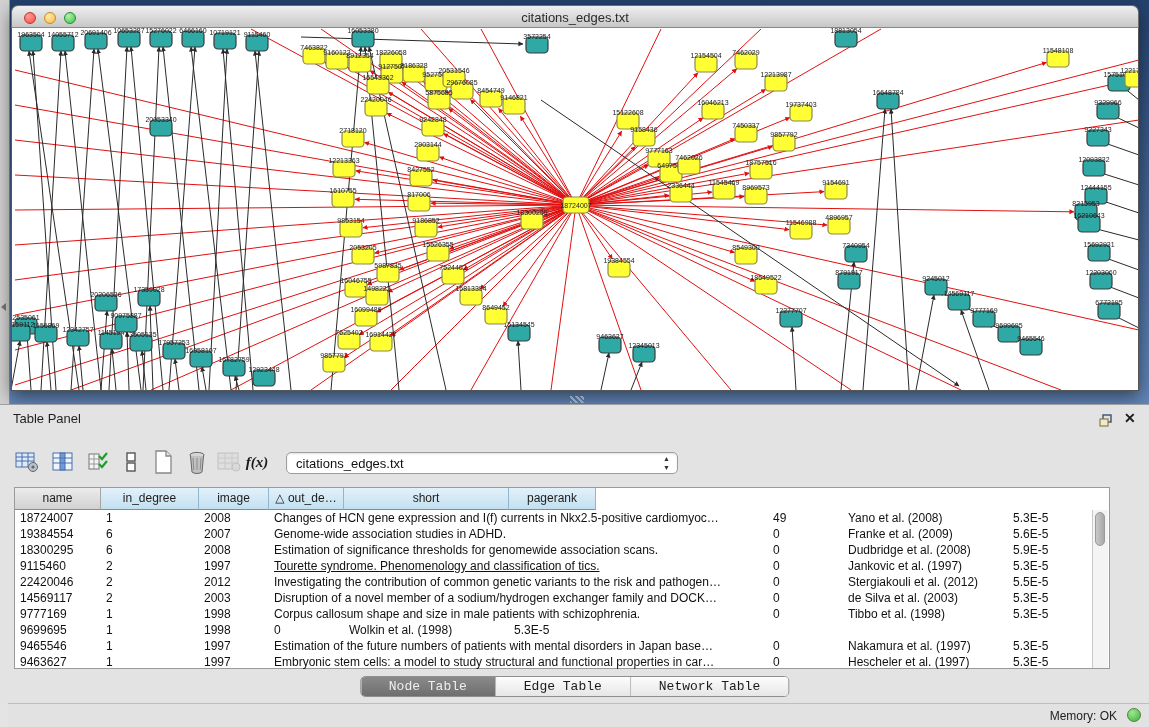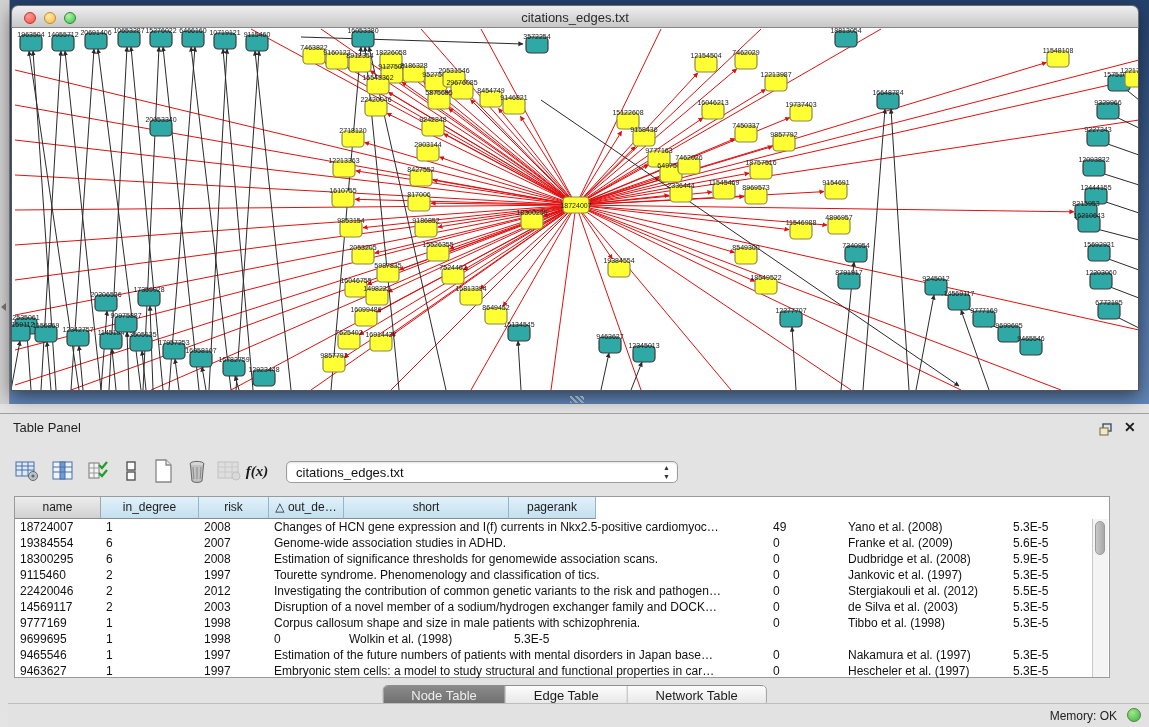--- a/index.html
+++ b/index.html
@@ -21,21 +21,21 @@
   .tl{position:absolute;top:6px;width:12px;height:12px;border-radius:50%;box-sizing:border-box;}
   .tl.red{left:12px;background:radial-gradient(circle at 35% 30%,#ff9a95,#f95148);border:1px solid #ba3a32;}
   .tl.yellow{left:32px;background:radial-gradient(circle at 35% 30%,#ffe9a8,#fdbc40);border:1px solid #c08e2c;}
   .tl.green{left:52px;background:radial-gradient(circle at 35% 30%,#b8f0a8,#35c649);border:1px solid #2a8f34;}
   .canvas{position:absolute;left:0;top:23px;width:1126px;height:362px;background:#fff;
     border:1px solid #555;border-top:none;box-sizing:content-box;overflow:hidden;}
   .grip{position:absolute;left:570px;top:396px;width:14px;height:7px;
     background:repeating-linear-gradient(45deg,#9aa7b8 0 2px,transparent 2px 4px);opacity:.9;}
   
   .table-panel{position:absolute;left:0;top:404px;width:1149px;height:299px;
-    background:#e3e3e3;border-top:1px solid #9f9f9f;box-sizing:border-box;margin-top:9px;}
+    background:#e3e3e3;border-top:1px solid #9f9f9f;box-sizing:border-box;}
   .panel-title{position:absolute;left:13px;top:6px;font-size:13px;color:#1f1f1f;}
   .float-ico{position:absolute;left:1099px;top:8px;width:14px;height:13px;}
   .close-ico{position:absolute;left:1124px;top:5px;font-size:14px;font-weight:bold;color:#1a1a1a;cursor:default;}
   .toolbar{position:absolute;left:0;top:40px;width:1149px;height:36px;}
   .tb-icon{position:absolute;top:4px;width:26px;height:26px;display:flex;align-items:center;justify-content:center;}
   .combo{position:absolute;left:286px;top:7px;width:392px;height:22px;background:#fff;
     border:1px solid #9d9d9d;border-radius:5px;box-sizing:border-box;box-shadow:inset 0 1px 2px rgba(0,0,0,.12);}
   .combo-val{position:absolute;left:9px;top:3px;font-size:13px;color:#111;}
   .combo-arrows{position:absolute;right:7px;top:1px;font-size:7px;line-height:9px;color:#333;text-align:center;}
   .tbl{position:absolute;left:14px;top:82px;width:1096px;height:182px;background:#fff;
@@ -48,21 +48,21 @@
   .trow{display:flex;height:16px;}
   .tcell{box-sizing:border-box;padding-left:5px;font-size:12px;color:#111;line-height:16px;
     overflow:hidden;white-space:nowrap;}
   .vscroll{position:absolute;right:1px;top:22px;width:15px;height:158px;background:#f4f4f4;
     border-left:1px solid #c9c9c9;}
   .vthumb{position:absolute;left:2px;top:2px;width:10px;height:34px;border-radius:5px;
     background:linear-gradient(90deg,#c9c9c9,#a8a8a8);border:1px solid #9a9a9a;box-sizing:border-box;}
   .tabs{position:absolute;left:50%;top:271px;transform:translateX(-50%);display:flex;
     border:1px solid #8f8f8f;border-radius:5px;overflow:hidden;background:#fff;}
   .tab{font-size:13px;padding:2px 28px;background:linear-gradient(#fdfdfd,#e6e6e6);
-    color:#1b1b1b;border-right:1px solid #a8a8a8;cursor:default;}
+    color:#1b1b1b;border-right:1px solid #a8a8a8;cursor:default;font-family:Liberation Mono, monospace;}
   .tab:last-child{border-right:none;}
   .tab.active{background:linear-gradient(#8a8a8a,#6e6e6e);color:#efefef;}
   
   .statusbar{position:absolute;left:8px;top:703px;width:1149px;height:24px;background:#e2e2e2;
     border-top:1px solid #bdbdbd;}
   .mem-label{position:absolute;right:40px;top:5px;font-size:12px;color:#222;}
   .led{position:absolute;right:16px;top:4px;width:14px;height:14px;border-radius:50%;
     background:radial-gradient(circle at 35% 30%,#9ee98a,#3cb043);border:1px solid #57803f;box-sizing:border-box;}
   svg text{font-family:"Liberation Sans",sans-serif;}
 </style>
@@ -529,21 +529,21 @@
       <div class="combo">
         <span class="combo-val">citations_edges.txt</span>
         <span class="combo-arrows">▲<br>▼</span>
       </div>
     </div>
 
     <div class="tbl">
       <div class="hdr-row" id="hdr-row">
           <div class="hcell gray" style="width: 86px;">name</div>
           <div class="hcell" style="width: 98px;">in_degree</div>
-          <div class="hcell" style="width: 70px;">risk</div>
+          <div class="hcell" style="width: 70px;">image</div>
           <div class="hcell" style="width: 75px;">△ out_de…</div>
           <div class="hcell" style="width: 165px;">short</div>
           <div class="hcell" style="width: 87px;">pagerank</div>
         </div>
       <div id="body-rows">
           <div class="trow">
             <div class="tcell" style="width: 86px;">18724007</div>
             <div class="tcell" style="width: 98px;">1</div>
             <div class="tcell" style="width: 70px;">2008</div>
             <div class="tcell" style="width: 499px;">Changes of HCN gene expression and I(f) currents in Nkx2.5-positive cardiomyoc…</div>
@@ -566,21 +566,21 @@
             <div class="tcell" style="width: 70px;">2008</div>
             <div class="tcell" style="width: 499px;">Estimation of significance thresholds for genomewide association scans.</div>
             <div class="tcell" style="width: 75px;">0</div>
             <div class="tcell" style="width: 165px;">Dudbridge et al. (2008)</div>
             <div class="tcell" style="width: 87px;">5.9E-5</div>
           </div>
           <div class="trow">
             <div class="tcell" style="width: 86px;">9115460</div>
             <div class="tcell" style="width: 98px;">2</div>
             <div class="tcell" style="width: 70px;">1997</div>
-            <div class="tcell" style="width: 499px;">Tourette syndrome. Phenomenology and classification of tics.</div>
+            <div class="tcell" style="width: 499px; text-decoration: underline;">Tourette syndrome. Phenomenology and classification of tics.</div>
             <div class="tcell" style="width: 75px;">0</div>
             <div class="tcell" style="width: 165px;">Jankovic et al. (1997)</div>
             <div class="tcell" style="width: 87px;">5.3E-5</div>
           </div>
           <div class="trow">
             <div class="tcell" style="width: 86px;">22420046</div>
             <div class="tcell" style="width: 98px;">2</div>
             <div class="tcell" style="width: 70px;">2012</div>
             <div class="tcell" style="width: 499px;">Investigating the contribution of common genetic variants to the risk and pathogen…</div>
             <div class="tcell" style="width: 75px;">0</div>

